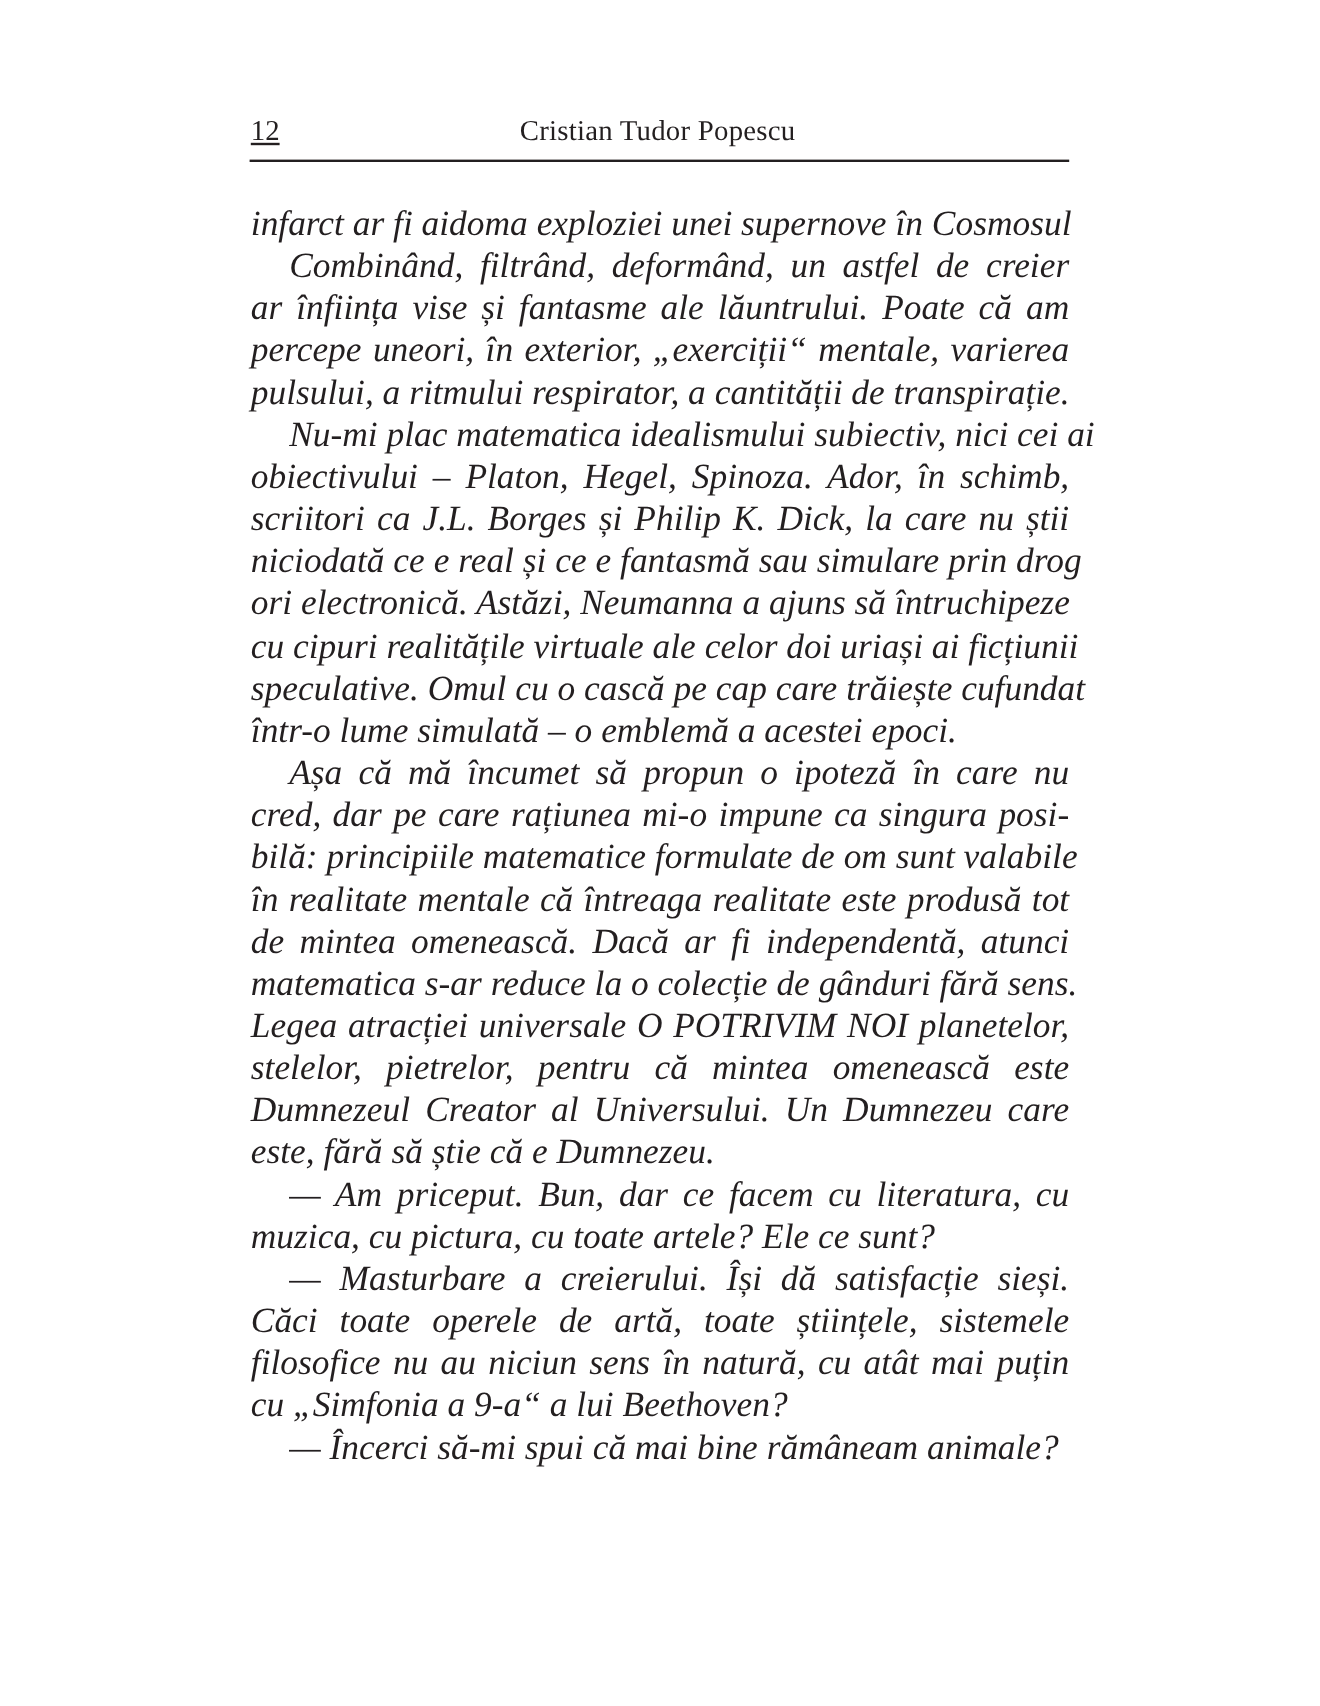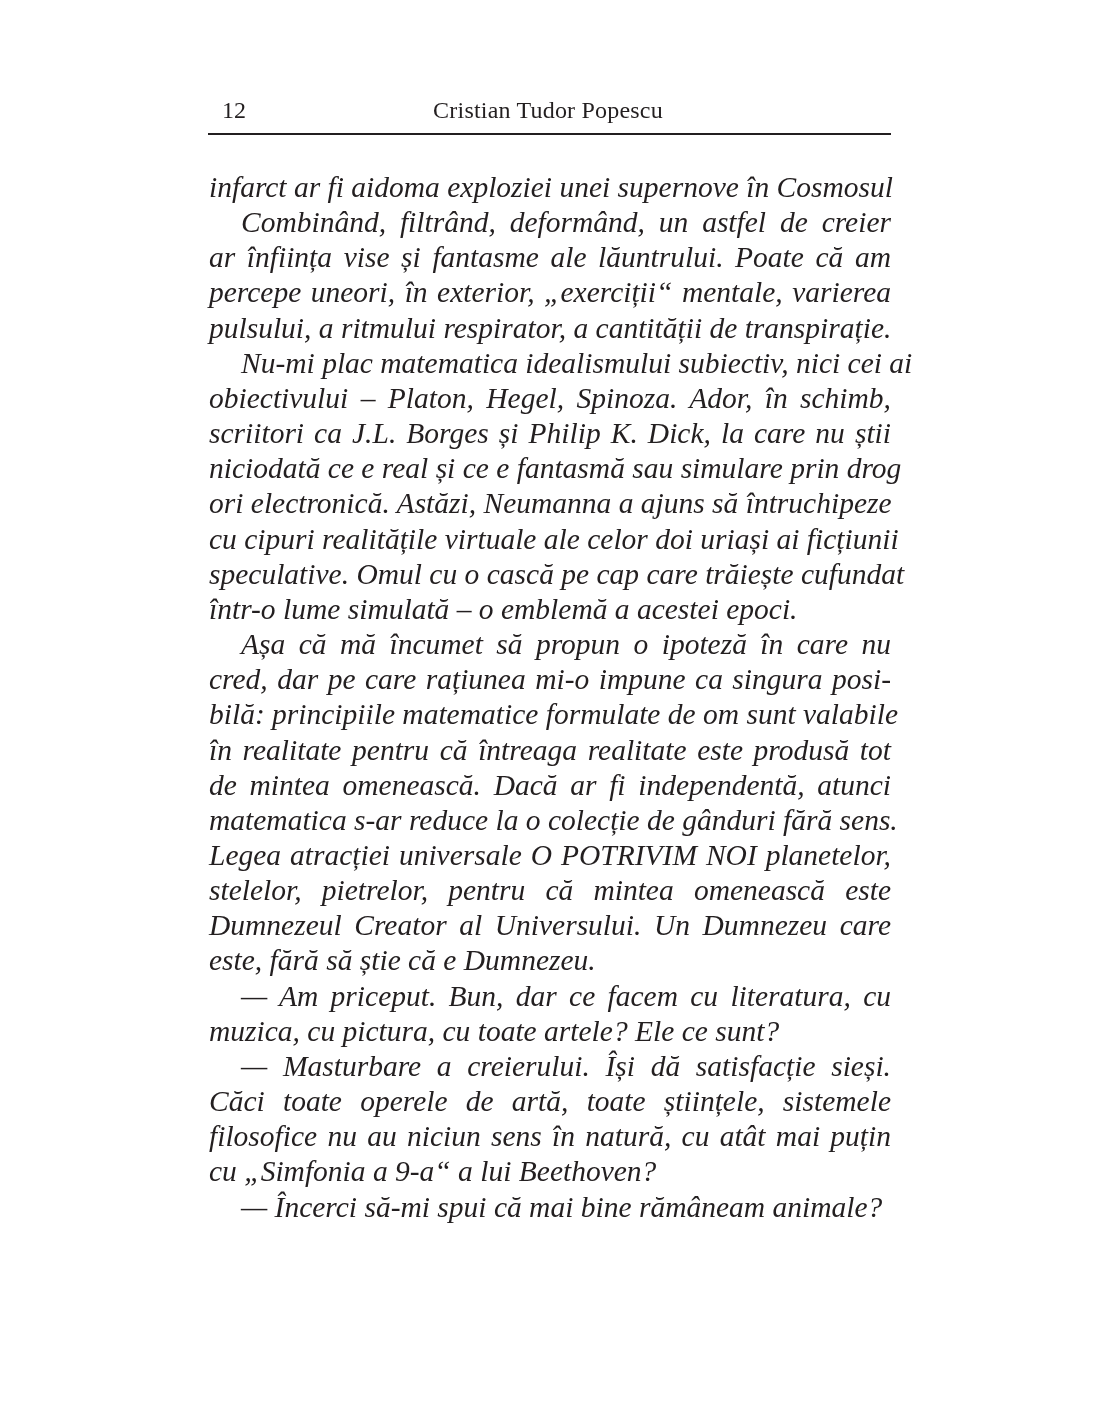--- a/index.html
+++ b/index.html
@@ -5,21 +5,21 @@
   html, body { margin: 0; padding: 0; background: #ffffff; }
   body { width: 1100px; height: 1422px; position: relative; overflow: hidden; }
   .page {
     position: absolute; left: 0; top: 0; width: 1100px; height: 1422px; background: #fff;
     font-family: "Liberation Serif", "DejaVu Serif", serif; color: #231f20;
   }
   .running-head {
     position: absolute; left: 209px; top: 94px; width: 682px; height: 36px;
     font-size: 24px; line-height: 32px;
   }
-  .page-number { position: absolute; left: 13px; top: 0; }
+  .page-number { position: absolute; left: 0; top: 0; text-decoration: underline; }
   .running-title { position: absolute; left: 0; right: 4px; top: 0; text-align: center; letter-spacing: 0.2px; }
   .head-rule {
     position: absolute; left: 208px; top: 133px; width: 683px; height: 2px; background: #231f20;
   }
   .body-text {
     position: absolute; left: 209px; top: 170px; width: 682px;
     font-size: 29.5px; line-height: 35.15px;
   }
   .body-text p {
     margin: 0; text-align: justify; text-align-last: auto; hyphens: manual;
@@ -55,21 +55,21 @@
         <span class="line">niciodată ce e real și ce e fantasmă sau simulare prin drog</span>
         <span class="line">ori electronică. Astăzi, Neumanna a ajuns să întruchipeze</span>
         <span class="line">cu cipuri realitățile virtuale ale celor doi uriași ai ficțiunii</span>
         <span class="line">speculative. Omul cu o cască pe cap care trăiește cufundat</span>
         <span class="line last">într-o lume simulată – o emblemă a acestei epoci.</span>
       </p>
       <p>
         <span class="line indent">Așa că mă încumet să propun o ipoteză în care nu</span>
         <span class="line">cred, dar pe care rațiunea mi-o impune ca singura posi-</span>
         <span class="line">bilă: principiile matematice formulate de om sunt valabile</span>
-        <span class="line">în realitate pentru că întreaga realitate este produsă tot</span>
+        <span class="line">în realitate mentale că întreaga realitate este produsă tot</span>
         <span class="line">de mintea omenească. Dacă ar fi independentă, atunci</span>
         <span class="line">matematica s-ar reduce la o colecție de gânduri fără sens.</span>
         <span class="line">Legea atracției universale O POTRIVIM NOI planetelor,</span>
         <span class="line">stelelor, pietrelor, pentru că mintea omenească este</span>
         <span class="line">Dumnezeul Creator al Universului. Un Dumnezeu care</span>
         <span class="line last">este, fără să știe că e Dumnezeu.</span>
       </p>
       <p>
         <span class="line indent">— Am priceput. Bun, dar ce facem cu literatura, cu</span>
         <span class="line last">muzica, cu pictura, cu toate artele? Ele ce sunt?</span>

